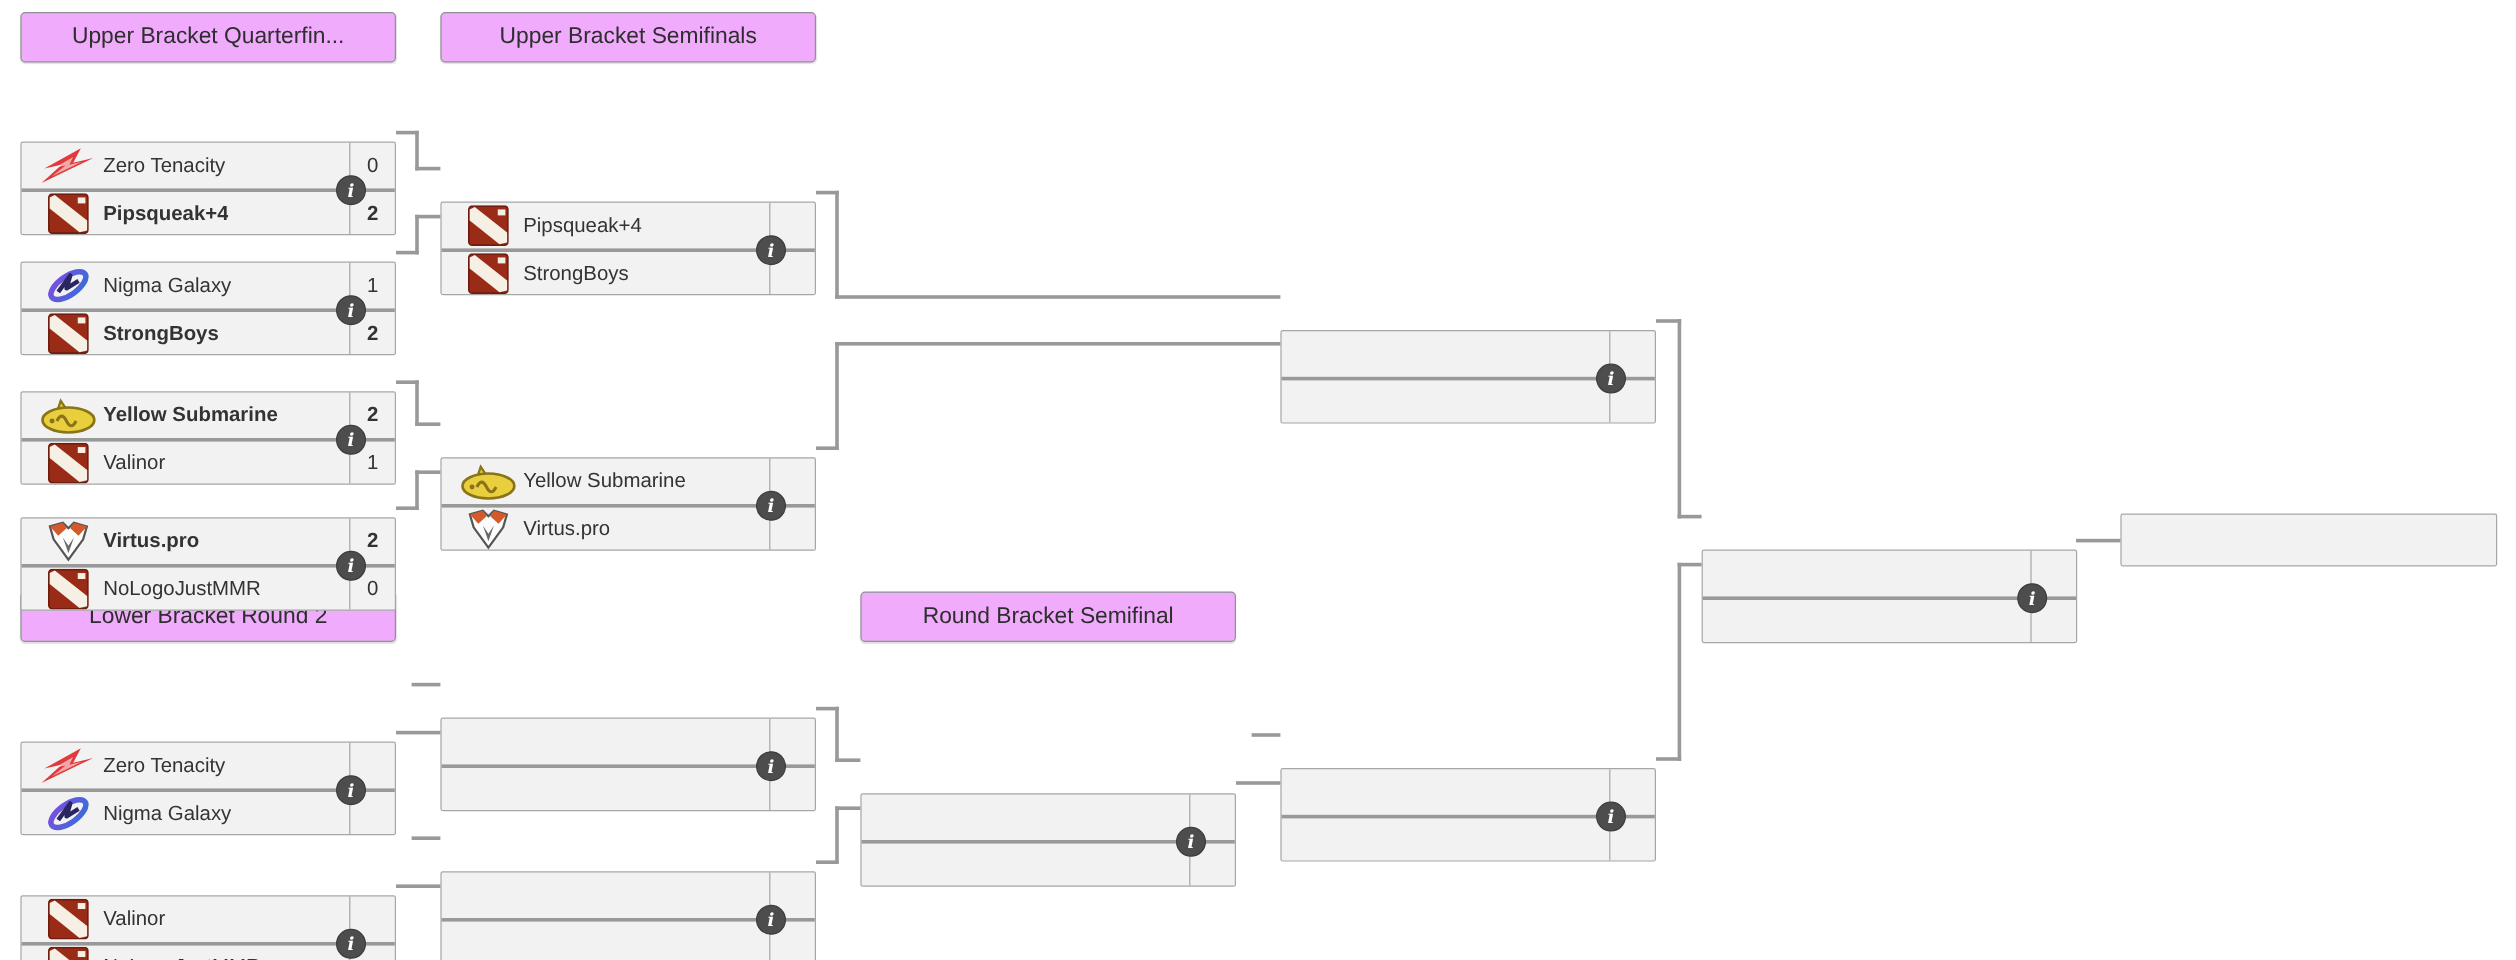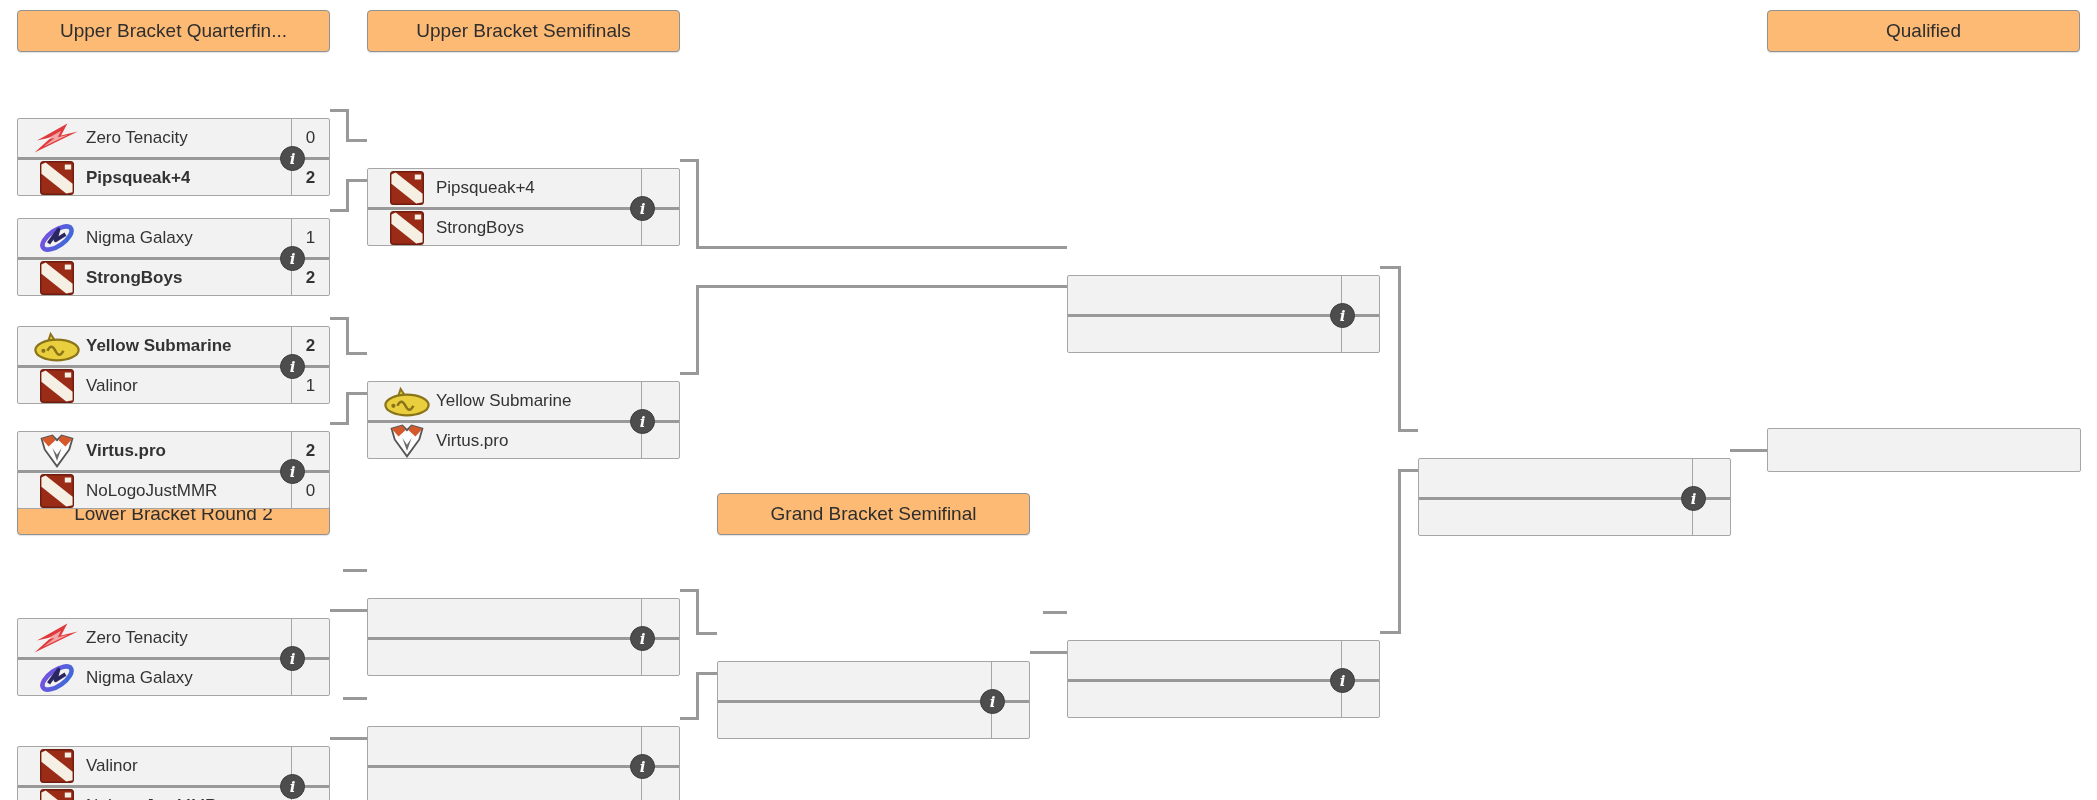--- a/index.html
+++ b/index.html
@@ -3,21 +3,21 @@
 <meta charset="utf-8">
 <style>
   html,body{margin:0;padding:0;background:#fff;}
   #canvas{
     position:relative;width:2097px;height:800px;background:#fff;
     font-family:"Liberation Sans","DejaVu Sans",sans-serif;overflow:hidden;
   }
   
   .hdr{
     position:absolute;width:313px;height:42px;box-sizing:border-box;
-    background:#fdba74;border:1px solid #8f9193;border-radius:4px;
+    background:#f0abfc;border:1px solid #8f9193;border-radius:4px;
     display:flex;align-items:center;justify-content:center;
     font-size:19px;color:#2e2e2e;box-shadow:0 1px 1px rgba(0,0,0,.12);
     white-space:nowrap;
   }
   
   .match{
     position:absolute;width:313px;box-sizing:border-box;
     background:#f2f2f2;border:1px solid #a6a6a6;border-radius:2px;margin-top:48px;
   }
   .trow{position:relative;height:38px;display:flex;align-items:center;padding-left:10px;box-sizing:border-box;}
@@ -50,29 +50,26 @@
 <body>
 
 <div id="canvas">
 
   <div class="hdr" style="left:17px;top:10px">
       <span>Upper Bracket Quarterfin...</span>
     </div>
   <div class="hdr" style="left:367px;top:10px">
       <span>Upper Bracket Semifinals</span>
     </div>
-  <div class="hdr" style="left:1767px;top:10px">
-      <span>Qualified</span>
-    </div>
 
   <div class="hdr" style="left:17px;top:493px">
       <span>Lower Bracket Round 2</span>
     </div>
   <div class="hdr" style="left:717px;top:493px">
-      <span>Grand Bracket Semifinal</span>
+      <span>Round Bracket Semifinal</span>
     </div>
 
   <div class="hline" style="left:330px;top:109px;width:19px"></div>
   <div class="vline" style="left:346px;top:109px;height:33px"></div>
   <div class="hline" style="left:346px;top:139px;width:21px"></div>
   <div class="hline" style="left:330px;top:209px;width:19px"></div>
   <div class="vline" style="left:346px;top:179px;height:33px"></div>
   <div class="hline" style="left:346px;top:179px;width:21px"></div>
   <div class="hline" style="left:330px;top:317px;width:19px"></div>
   <div class="vline" style="left:346px;top:317px;height:38px"></div>

